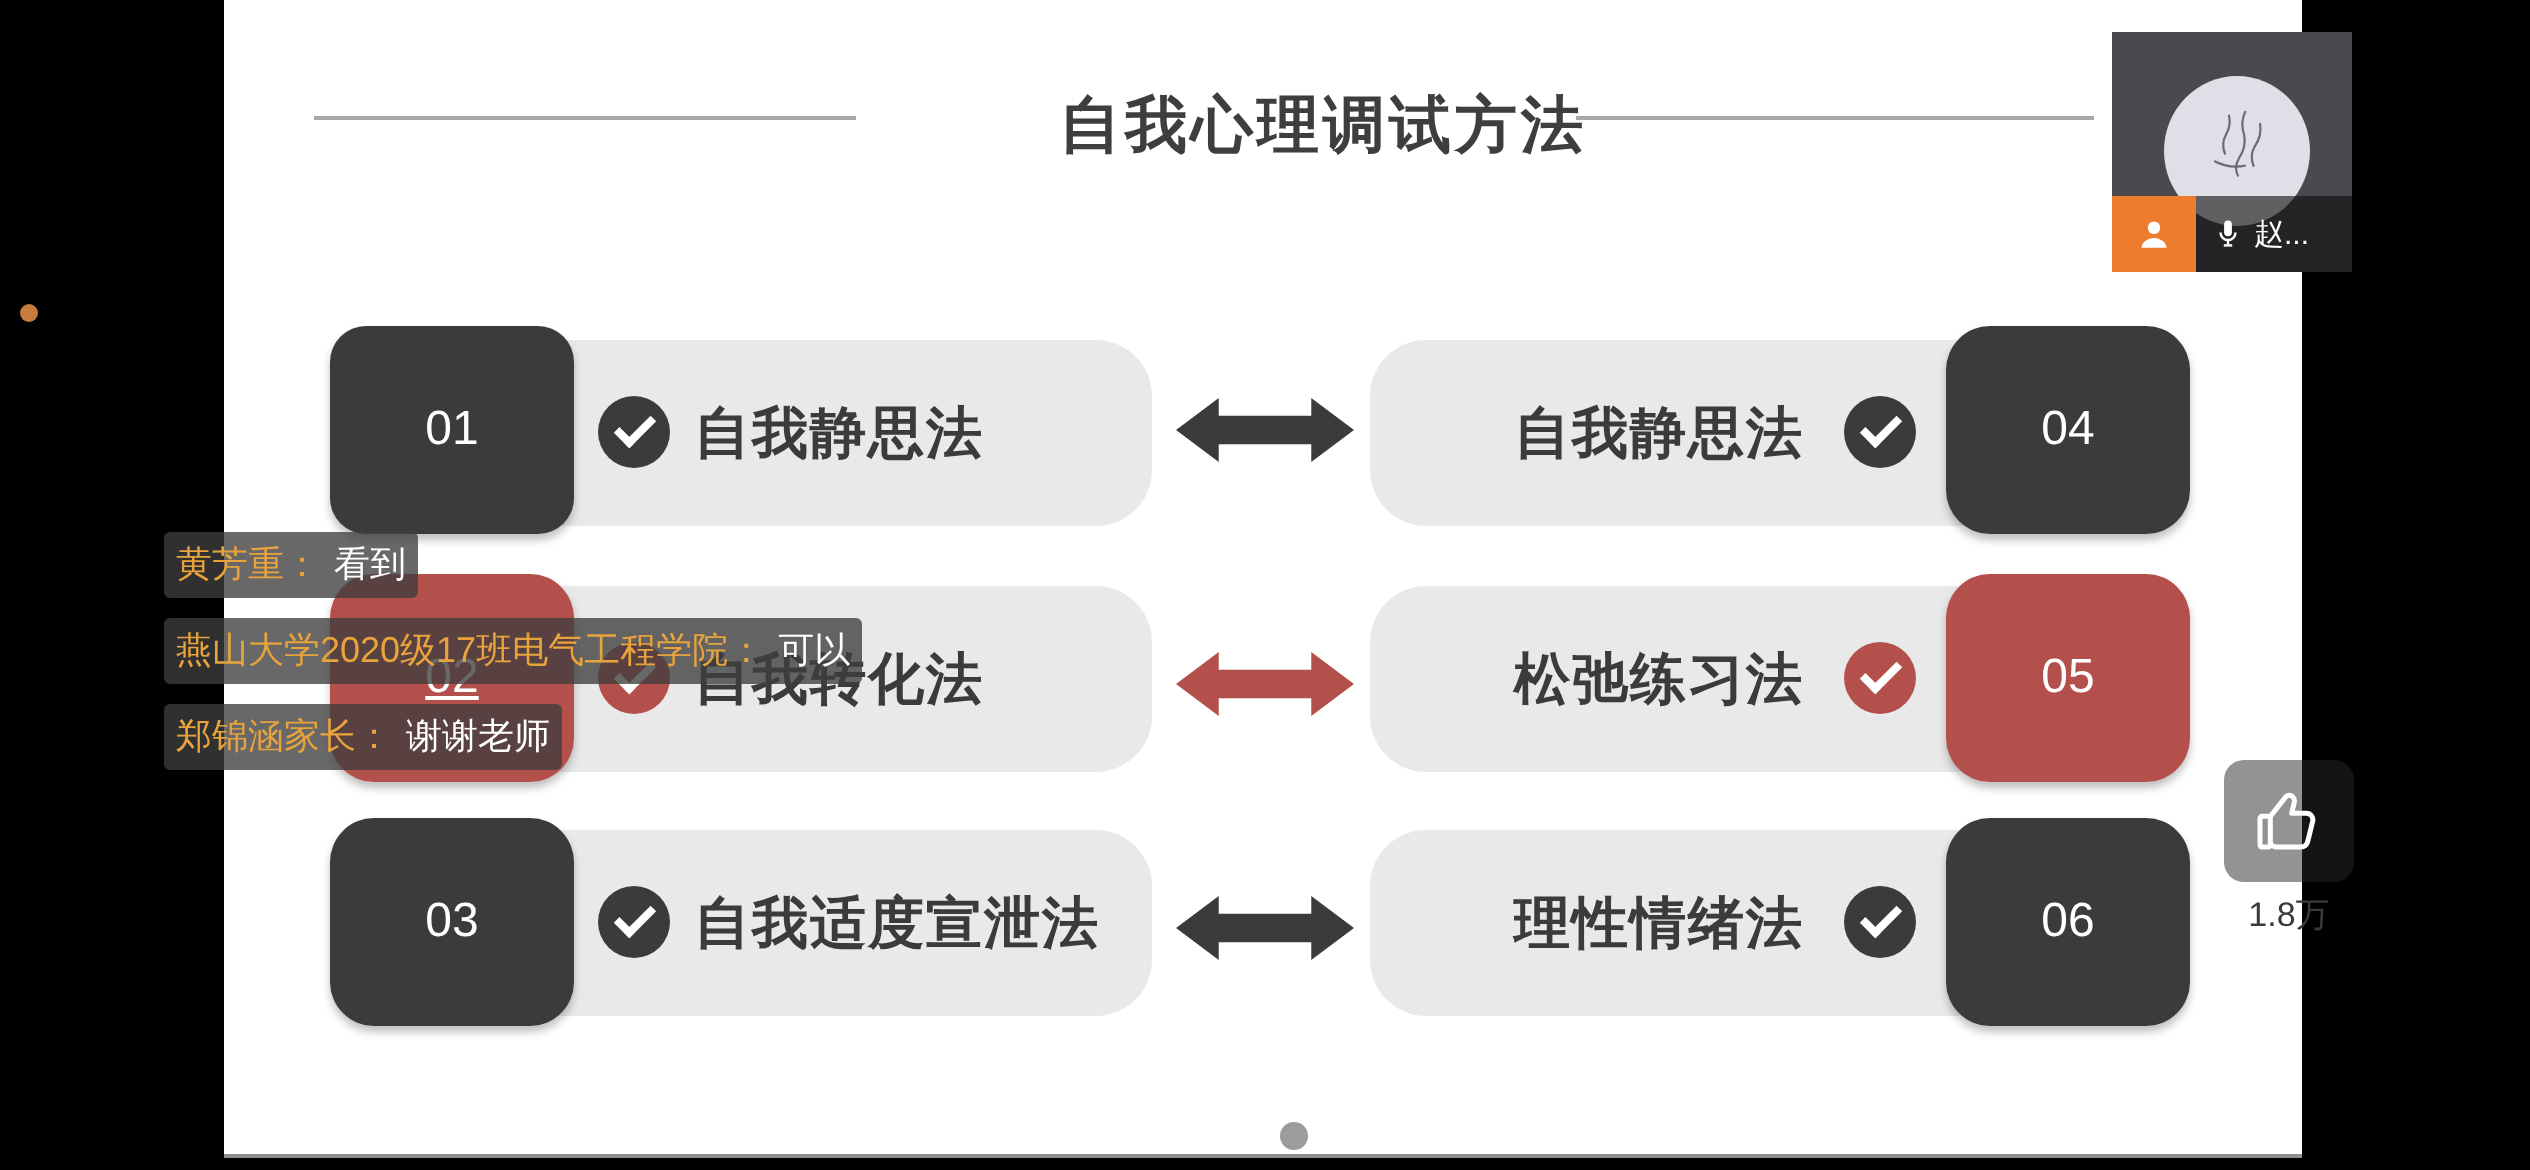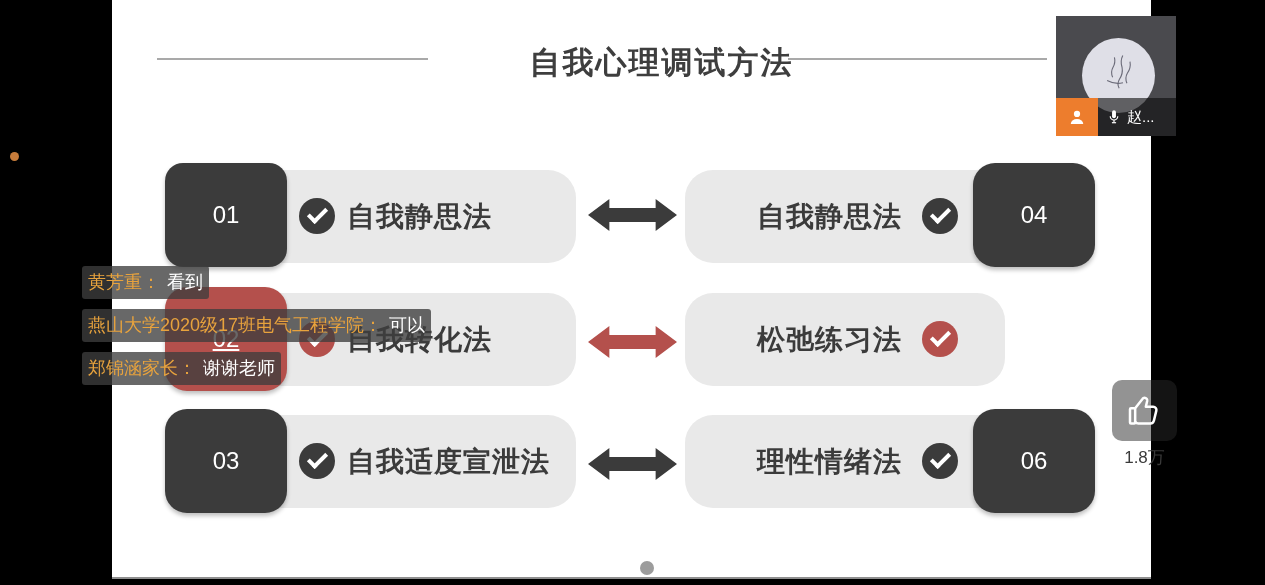--- a/index.html
+++ b/index.html
@@ -80,20 +80,23 @@
     </div>
     <div class="pill" style="left:138px;top:293px;width:326px;"></div>
     <span class="check red" style="left:187px;top:321px;"></span>
     <div class="step-label" style="left:235px;top:293px;">自我转化法</div>
     <svg class="arrow red" style="left:476px;top:322px;" viewBox="0 0 100 42">
       <polygon points="0,21 24,3 24,13 76,13 76,3 100,21 76,39 76,29 24,29 24,39" fill="currentColor"></polygon>
     </svg>
     <div class="pill" style="left:573px;top:293px;width:320px;"></div>
     <div class="step-label" style="left:593px;top:293px;width:197px;text-align:right;">松弛练习法</div>
     <span class="check red" style="left:810px;top:321px;"></span>
+    <div class="num-box red" style="left:861px;top:287px;">
+      <span>05</span>
+    </div>
 
     <div class="num-box" style="left:53px;top:409px;">
       <span>03</span>
     </div>
     <div class="pill" style="left:138px;top:415px;width:326px;"></div>
     <span class="check" style="left:187px;top:443px;"></span>
     <div class="step-label" style="left:235px;top:415px;">自我适度宣泄法</div>
     <svg class="arrow" style="left:476px;top:444px;" viewBox="0 0 100 42">
       <polygon points="0,21 24,3 24,13 76,13 76,3 100,21 76,39 76,29 24,29 24,39" fill="currentColor"></polygon>
     </svg>

